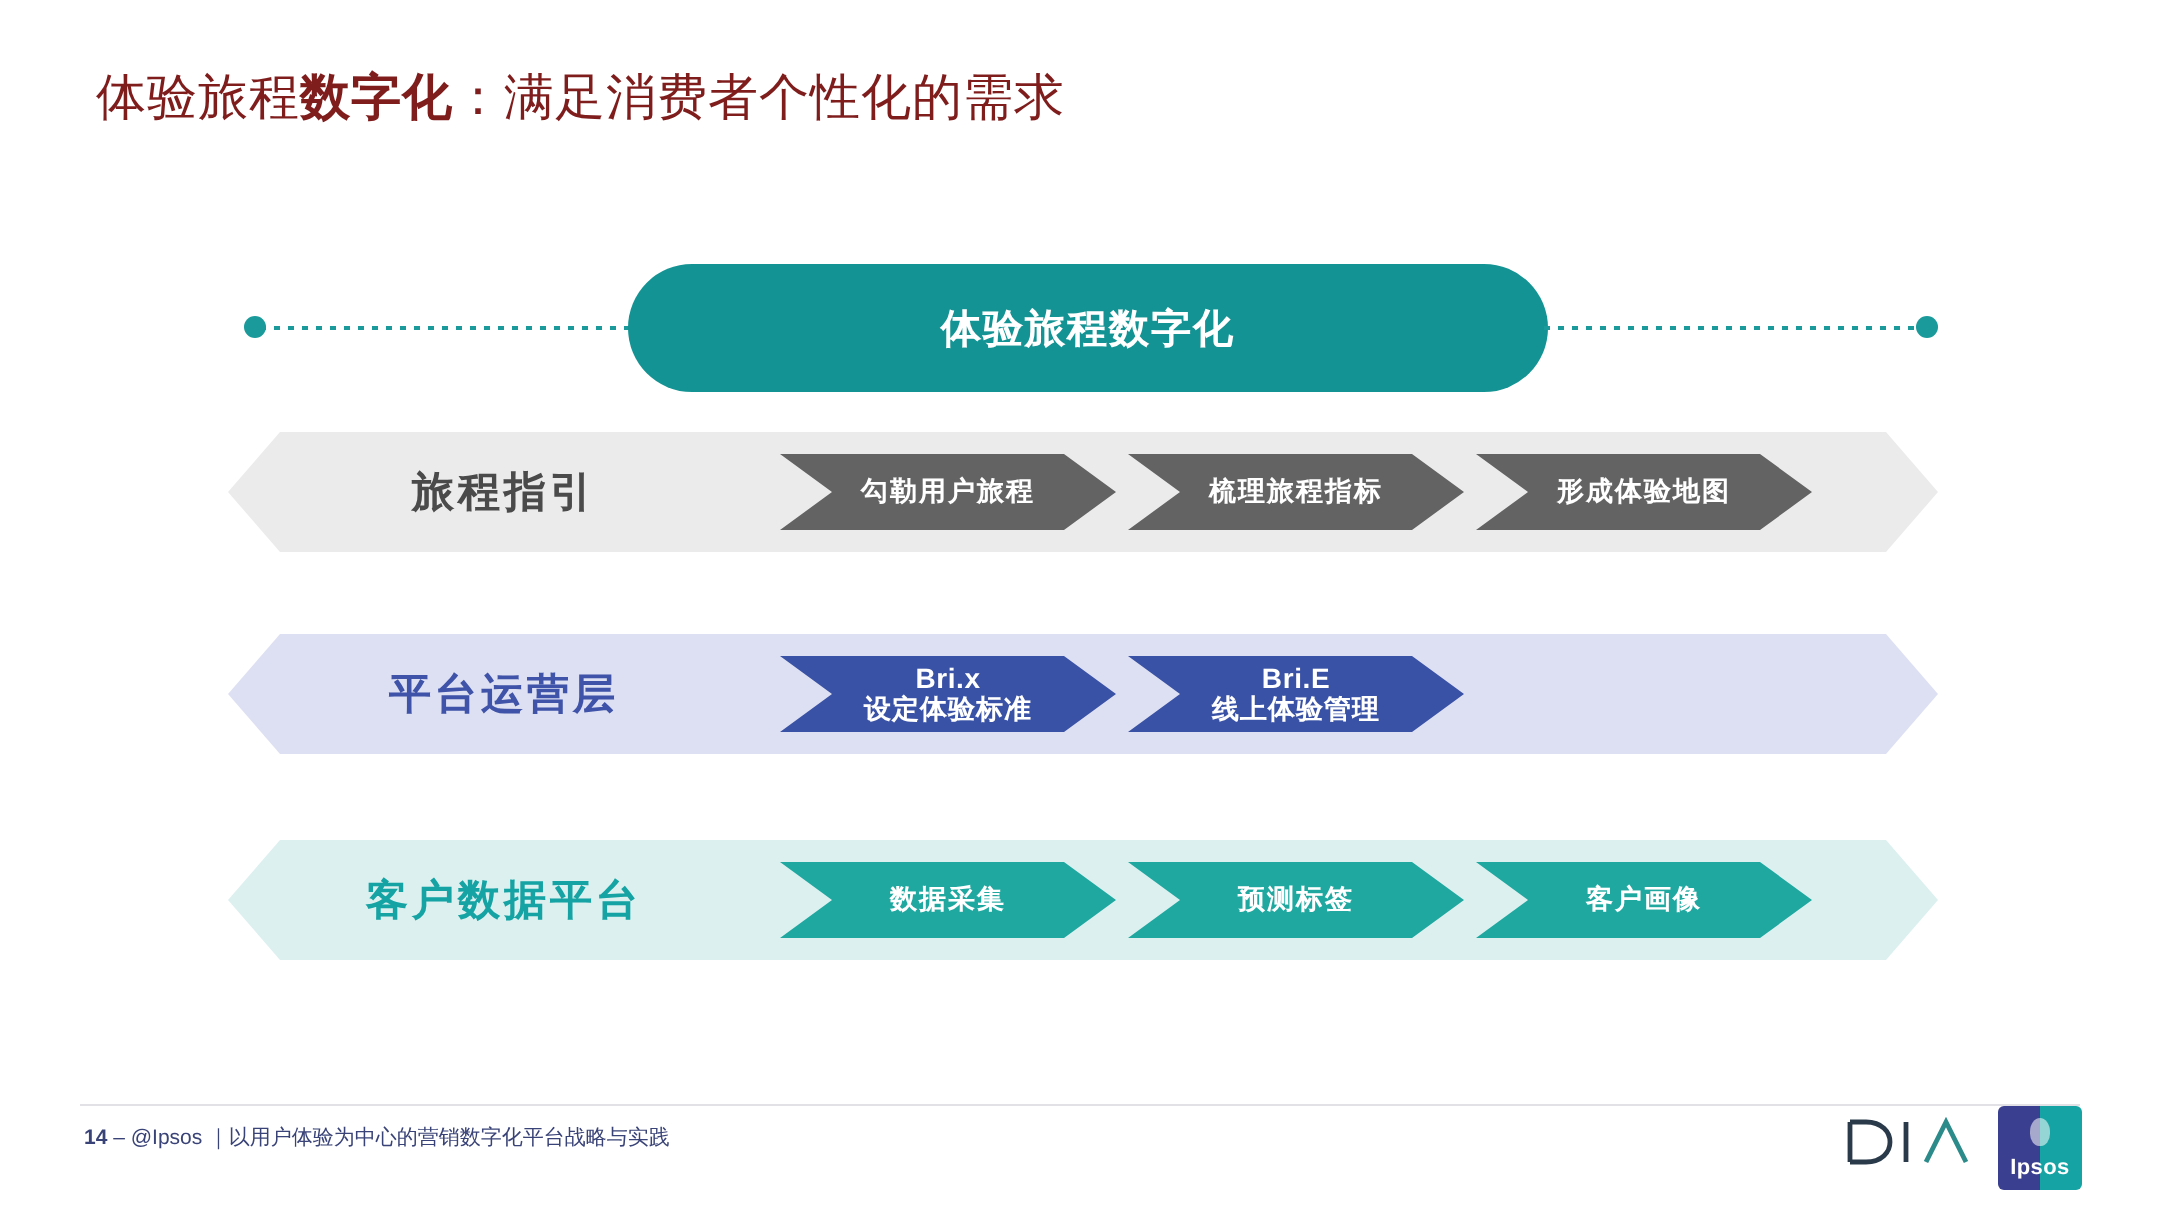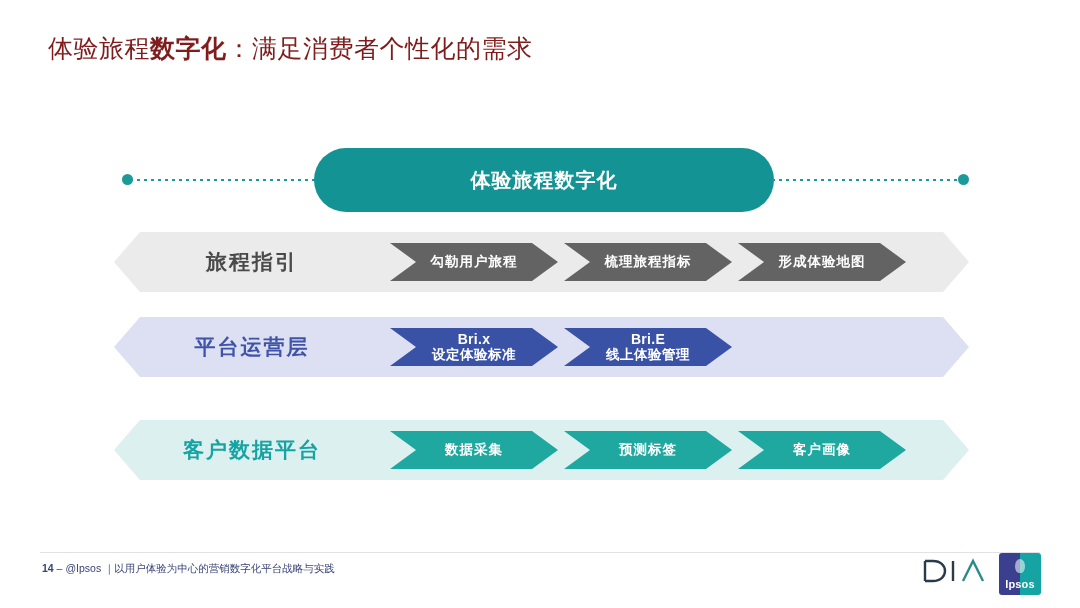--- a/index.html
+++ b/index.html
@@ -24,21 +24,21 @@
     color: #7f1d1d;
     letter-spacing: 0.5px;
     white-space: nowrap;
   }
   .slide-title .strong { font-weight: bold; }
 
   
   .hero-row {
     position: absolute;
     left: 0;
-    top: 148px;
+    top: 132px;
     width: 892px;
     height: 64px;
   }
   .dot-line {
     position: absolute;
     top: 31px;
     height: 2px;
     background-image: linear-gradient(to right, #1a9a9a 0 3px, rgba(0,0,0,0) 3px 7px);
     background-size: 7px 2px;
     background-repeat: repeat-x;
@@ -75,21 +75,21 @@
   
   .band {
     position: absolute;
     left: 114px;
     width: 855px;
     height: 60px;
     display: flex;
     align-items: center;
     clip-path: polygon(0 50%, 26px 0, calc(100% - 26px) 0, 100% 50%, calc(100% - 26px) 100%, 26px 100%);
   }
-  .band.r1 { top: 232px; background: #ebebeb; }
+  .band.r1 { top: 216px; background: #ebebeb; }
   .band.r2 { top: 317px; background: #dde0f2; }
   .band.r3 { top: 420px; background: #dcf0f0; }
 
   .band-label {
     width: 276px;
     text-align: center;
     font-size: 21px;
     font-weight: bold;
     letter-spacing: 2px;
     flex: 0 0 auto;

